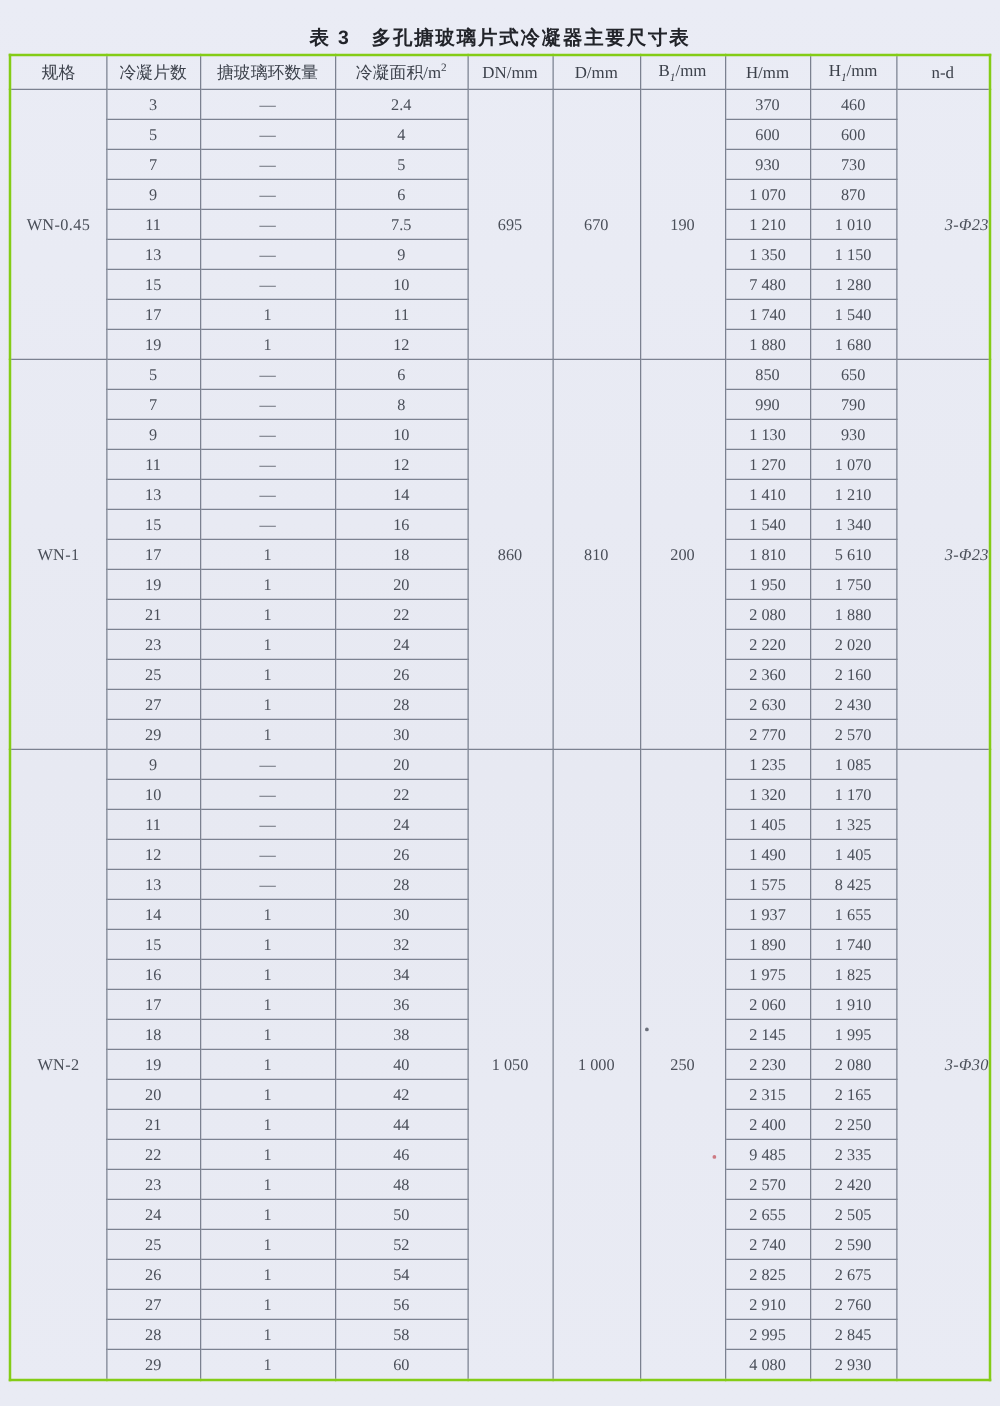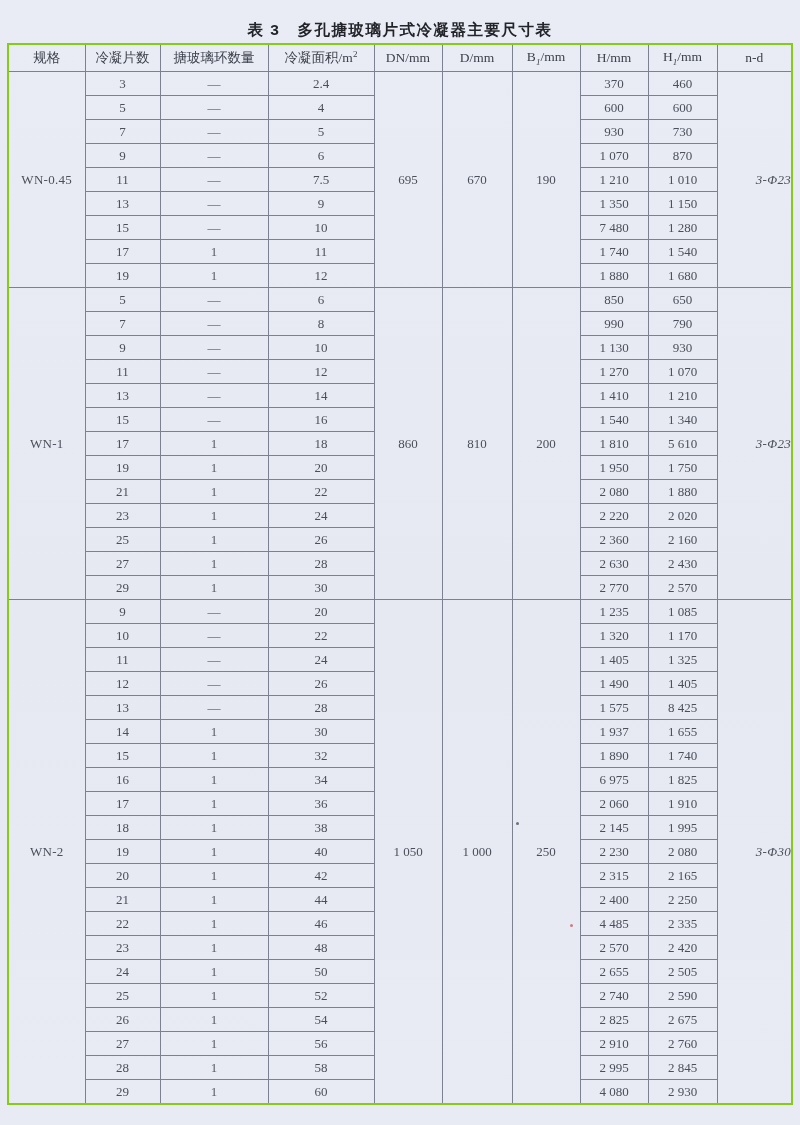--- a/index.html
+++ b/index.html
@@ -314,21 +314,21 @@
           <td class="cell-pieces">15</td>
           <td class="cell-rings">1</td>
           <td class="cell-area">32</td>
           <td class="cell-h">1 890</td>
           <td class="cell-h1">1 740</td>
         </tr>
         <tr>
           <td class="cell-pieces">16</td>
           <td class="cell-rings">1</td>
           <td class="cell-area">34</td>
-          <td class="cell-h">6 975</td>
+          <td class="cell-h">1 975</td>
           <td class="cell-h1">1 825</td>
         </tr>
         <tr>
           <td class="cell-pieces">17</td>
           <td class="cell-rings">1</td>
           <td class="cell-area">36</td>
           <td class="cell-h">2 060</td>
           <td class="cell-h1">1 910</td>
         </tr>
         <tr>
@@ -356,21 +356,21 @@
           <td class="cell-pieces">21</td>
           <td class="cell-rings">1</td>
           <td class="cell-area">44</td>
           <td class="cell-h">2 400</td>
           <td class="cell-h1">2 250</td>
         </tr>
         <tr>
           <td class="cell-pieces">22</td>
           <td class="cell-rings">1</td>
           <td class="cell-area">46</td>
-          <td class="cell-h">4 485</td>
+          <td class="cell-h">9 485</td>
           <td class="cell-h1">2 335</td>
         </tr>
         <tr>
           <td class="cell-pieces">23</td>
           <td class="cell-rings">1</td>
           <td class="cell-area">48</td>
           <td class="cell-h">2 570</td>
           <td class="cell-h1">2 420</td>
         </tr>
         <tr>

